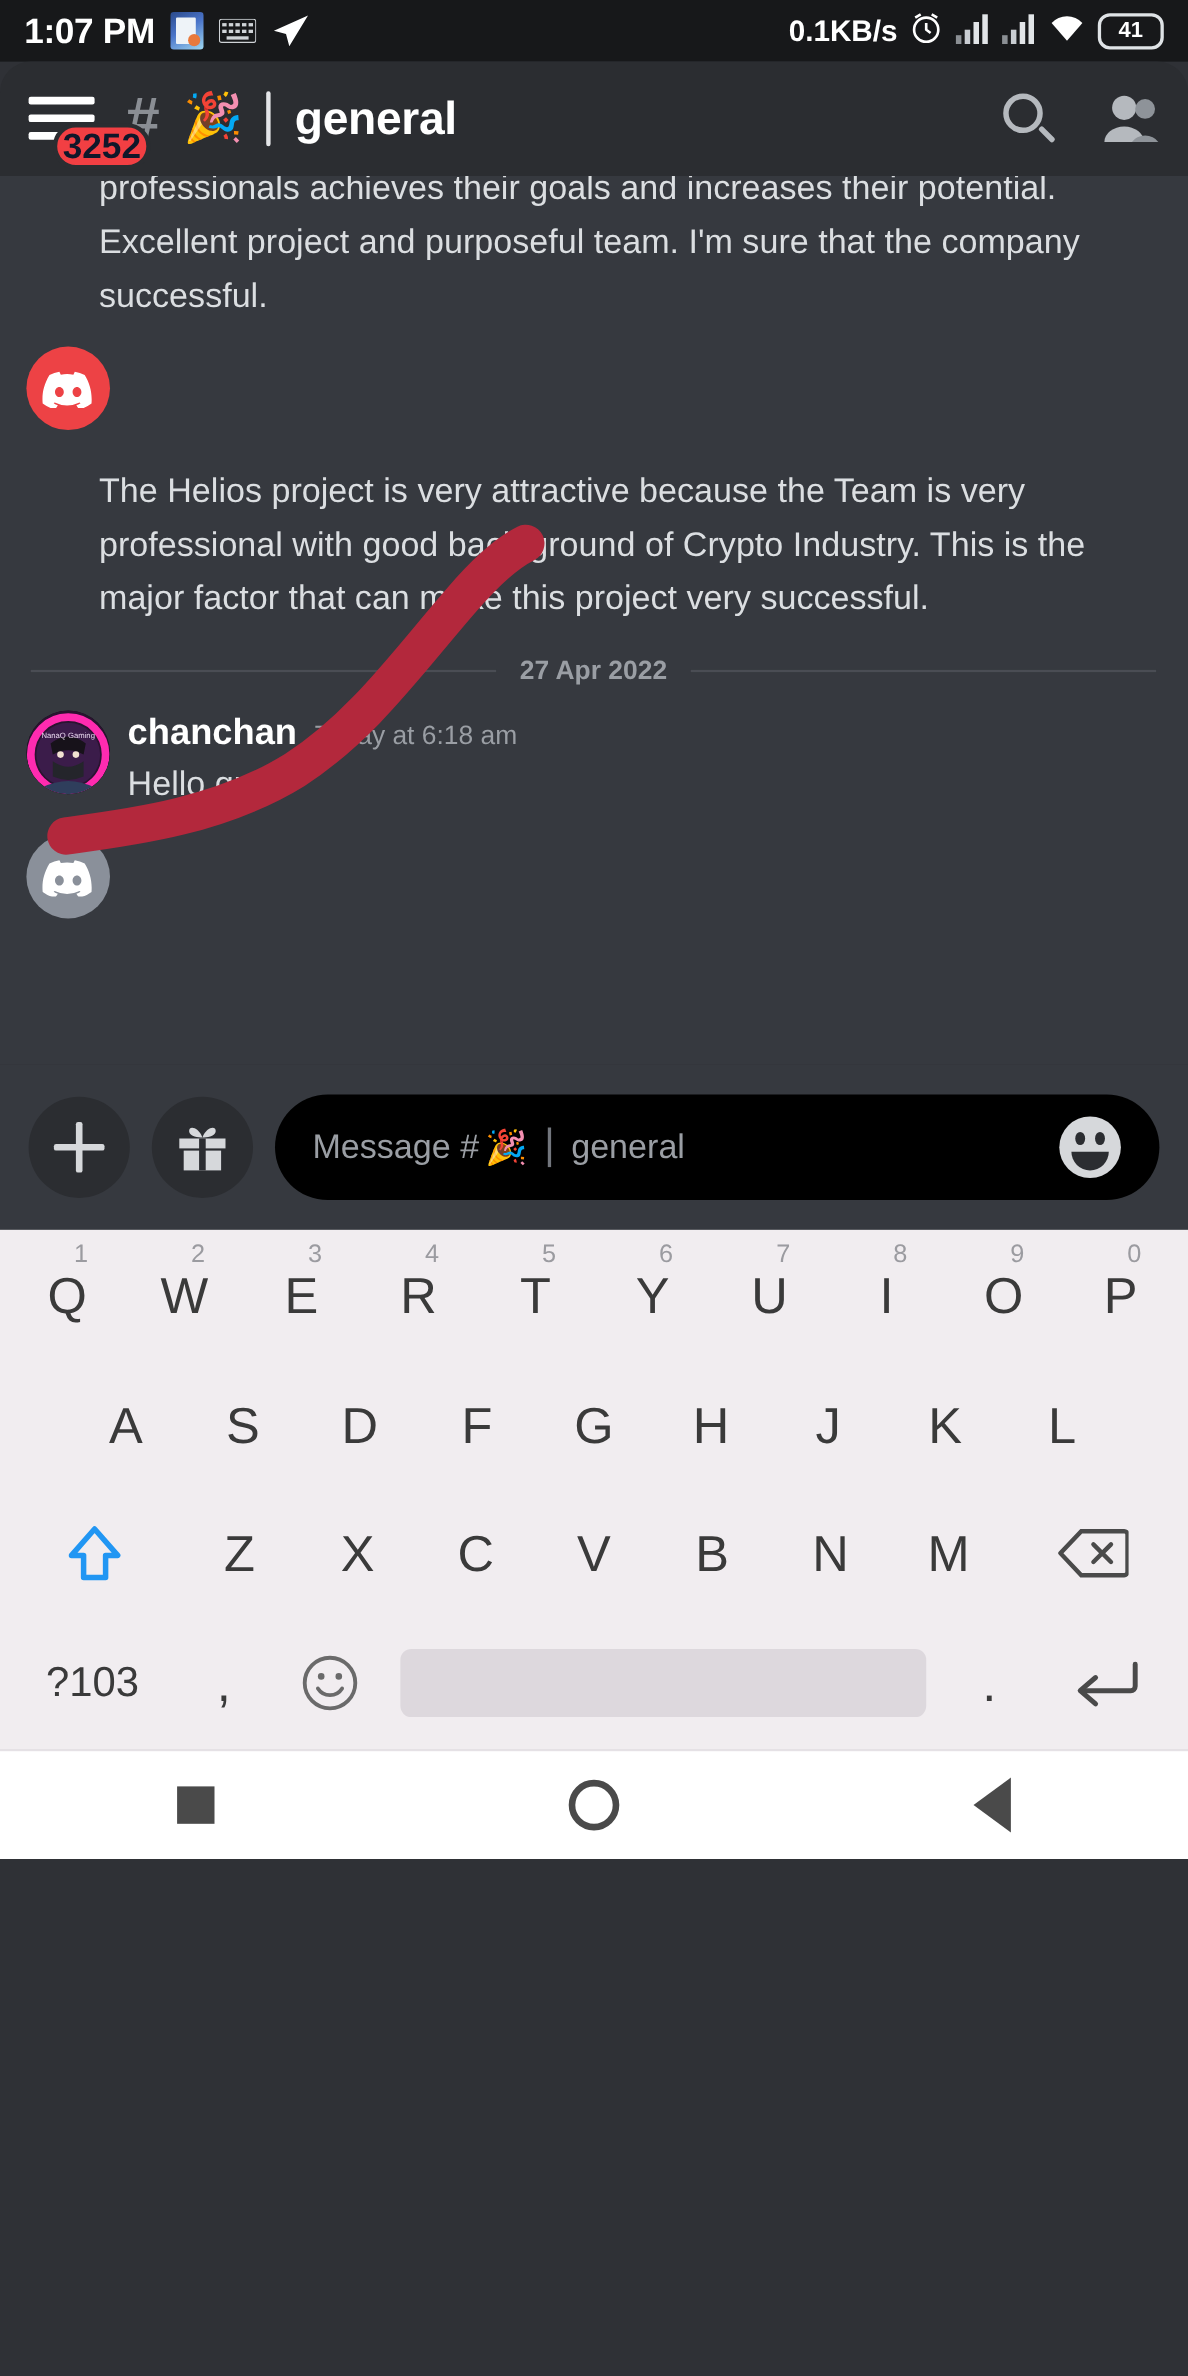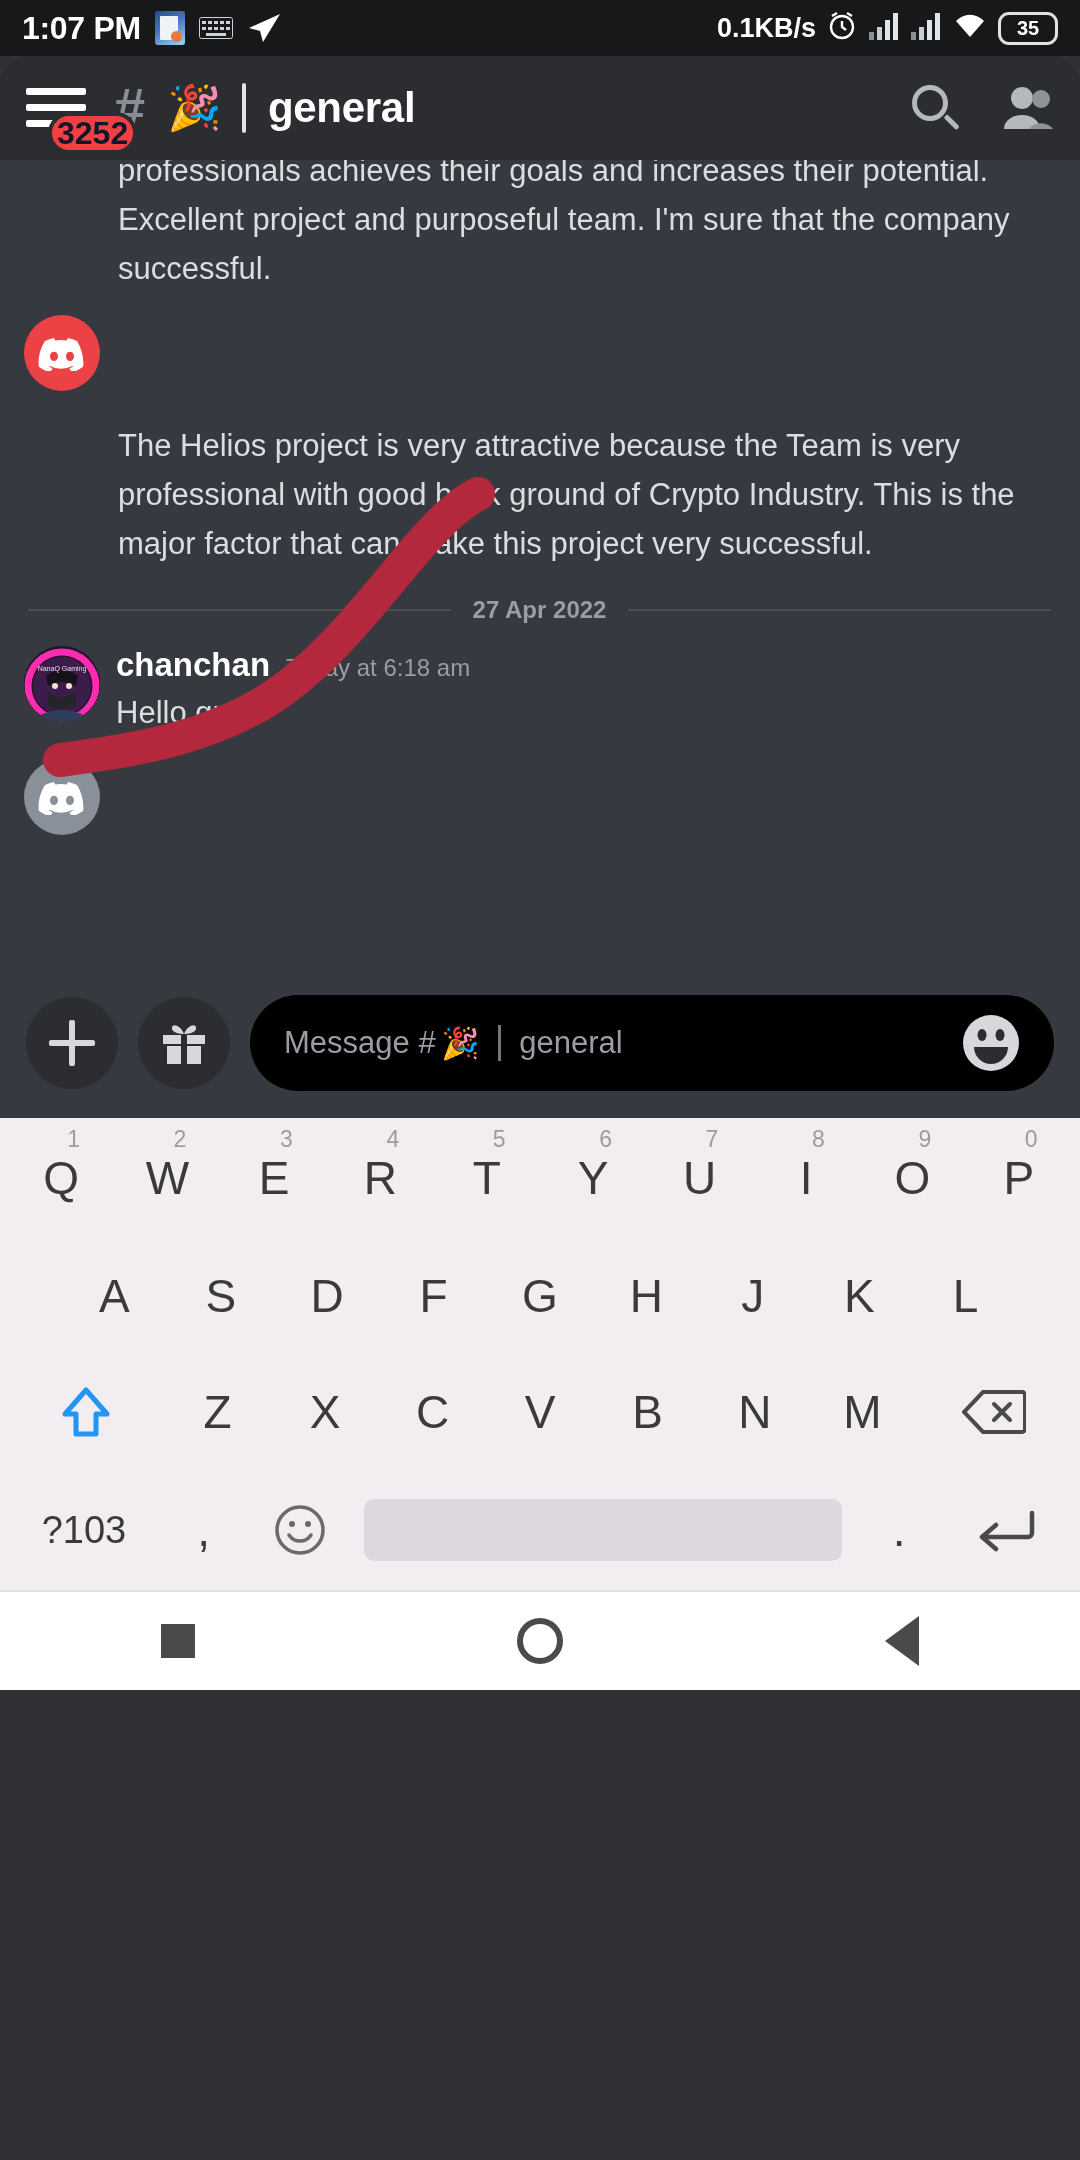--- a/index.html
+++ b/index.html
@@ -79,21 +79,21 @@
   }
   .people-ico{width:52px;height:46px;position:relative;}
 
   
   #messages{
     width:1080px;height:808px;background:#36393f;
     padding:0 0 10px 0;position:relative;overflow:hidden;
   }
   .msg-text{
     color:#dbdee1;font-size:31px;line-height:49px;
-    padding:0 28px 0 118px;
+    padding:0 28px 0 90px;
   }
   .msg-text.clip{margin-top:-14px;}
   .msg-row{display:flex;padding:0 28px 0 24px;margin-top:22px;}
   .avatar{
     width:76px;height:76px;border-radius:50%;flex:0 0 76px;
     display:flex;align-items:center;justify-content:center;overflow:hidden;
     position:relative;
   }
   .avatar.red{background:#ed4245;}
   .avatar.grey{background:#8a909a;}
@@ -250,21 +250,21 @@
         <rect x="17" y="9" width="5" height="20" fill="#e2e5e8"></rect>
         <rect x="25" y="2" width="5" height="27" fill="#e2e5e8"></rect>
       </svg>
     </span>
     <span>
       <svg width="36" height="30" viewBox="0 0 36 30">
         <path d="M18 26 L4 10 a19 19 0 0 1 28 0 Z" fill="#ffffff"></path>
       </svg>
     </span>
     <span class="battery">
-      <span>35</span>
+      <span>41</span>
     </span>
   </div>
 </div>
 
 <div id="discord-header">
   <div class="burger">
     <i></i>
     <i></i>
     <i></i>
     <span class="badge">3252</span>

